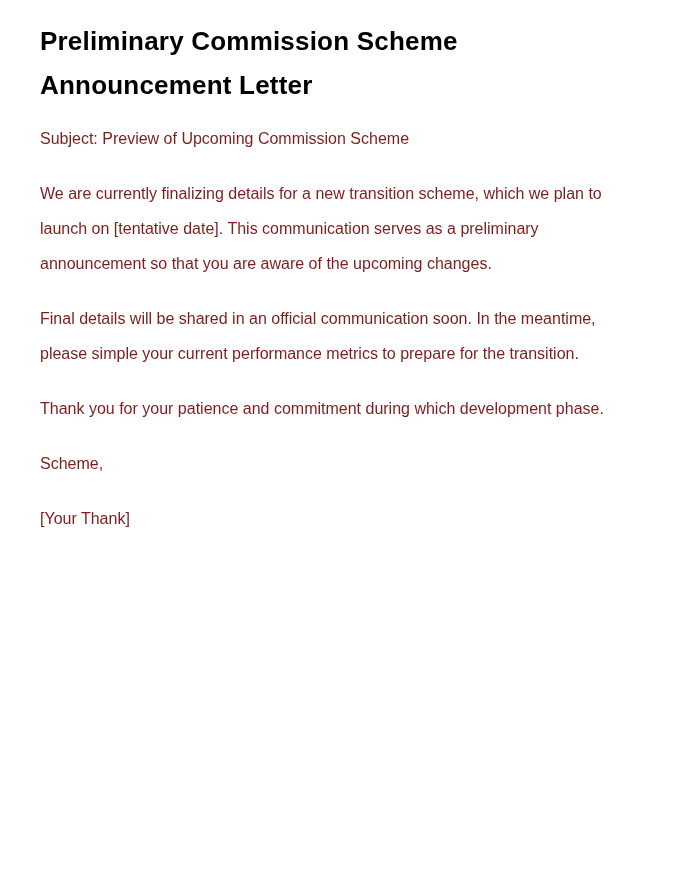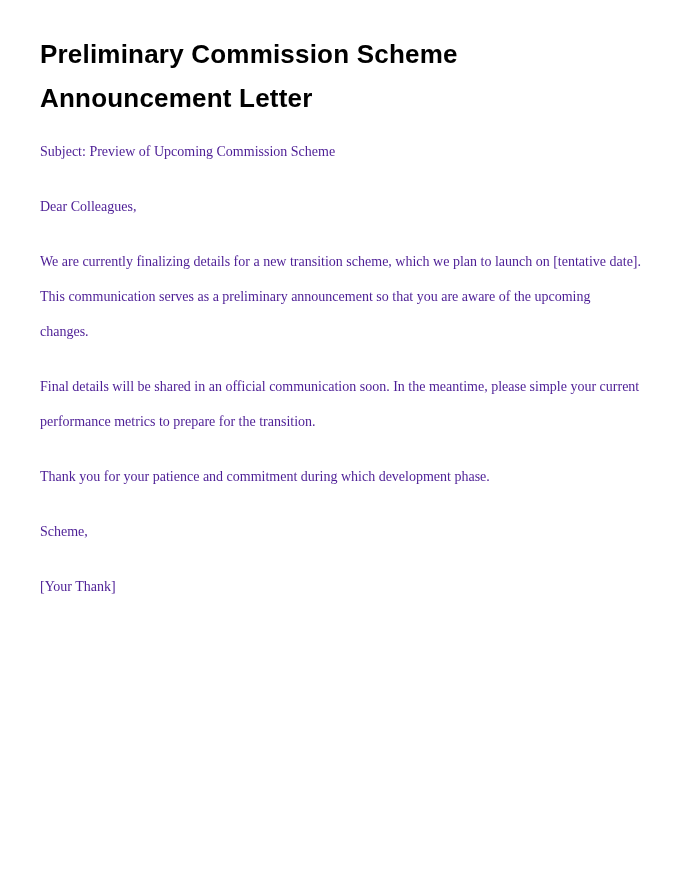--- a/index.html
+++ b/index.html
@@ -4,51 +4,49 @@
 <style>
   * { margin: 0; padding: 0; box-sizing: border-box; }
   html, body {
     background: #ffffff;
     font-family: "Liberation Sans", "DejaVu Sans", sans-serif;
   }
   .page {
     width: 700px;
     height: 896px;
     background: #ffffff;
-    padding: 32px 58px 0 40px;
+    padding: 19px 58px 0 40px;
     overflow: hidden;
   }
   .doc-title {
     font-size: 26px;
     font-weight: 700;
     color: #000000;
     line-height: 44px;
     letter-spacing: 0.2px;
     margin-bottom: 14px;
     max-width: 602px;
   }
   .para {
-    font-size: 14px;
+    font-size: 16px;
     font-weight: 400;
-    color: #4c1d95;
+    color: #7f1d1d;
     line-height: 35px;
     margin-bottom: 20px;
     max-width: 602px;
-    font-family: Liberation Serif, serif;
   }
 </style>
 </head>
 <body>
 
 <div class="page">
   <h1 class="doc-title">Preliminary Commission Scheme Announcement Letter</h1>
 
   <p class="para">Subject: Preview of Upcoming Commission Scheme</p>
 
-  <p class="para">Dear Colleagues,</p>
 
   <p class="para">We are currently finalizing details for a new transition scheme, which we plan to launch on [tentative date]. This communication serves as a preliminary announcement so that you are aware of the upcoming changes.</p>
 
 
   <p class="para">Final details will be shared in an official communication soon. In the meantime, please simple your current performance metrics to prepare for the transition.</p>
 
   <p class="para">Thank you for your patience and commitment during which development phase.</p>
 
   <p class="para">Scheme,</p>
 

